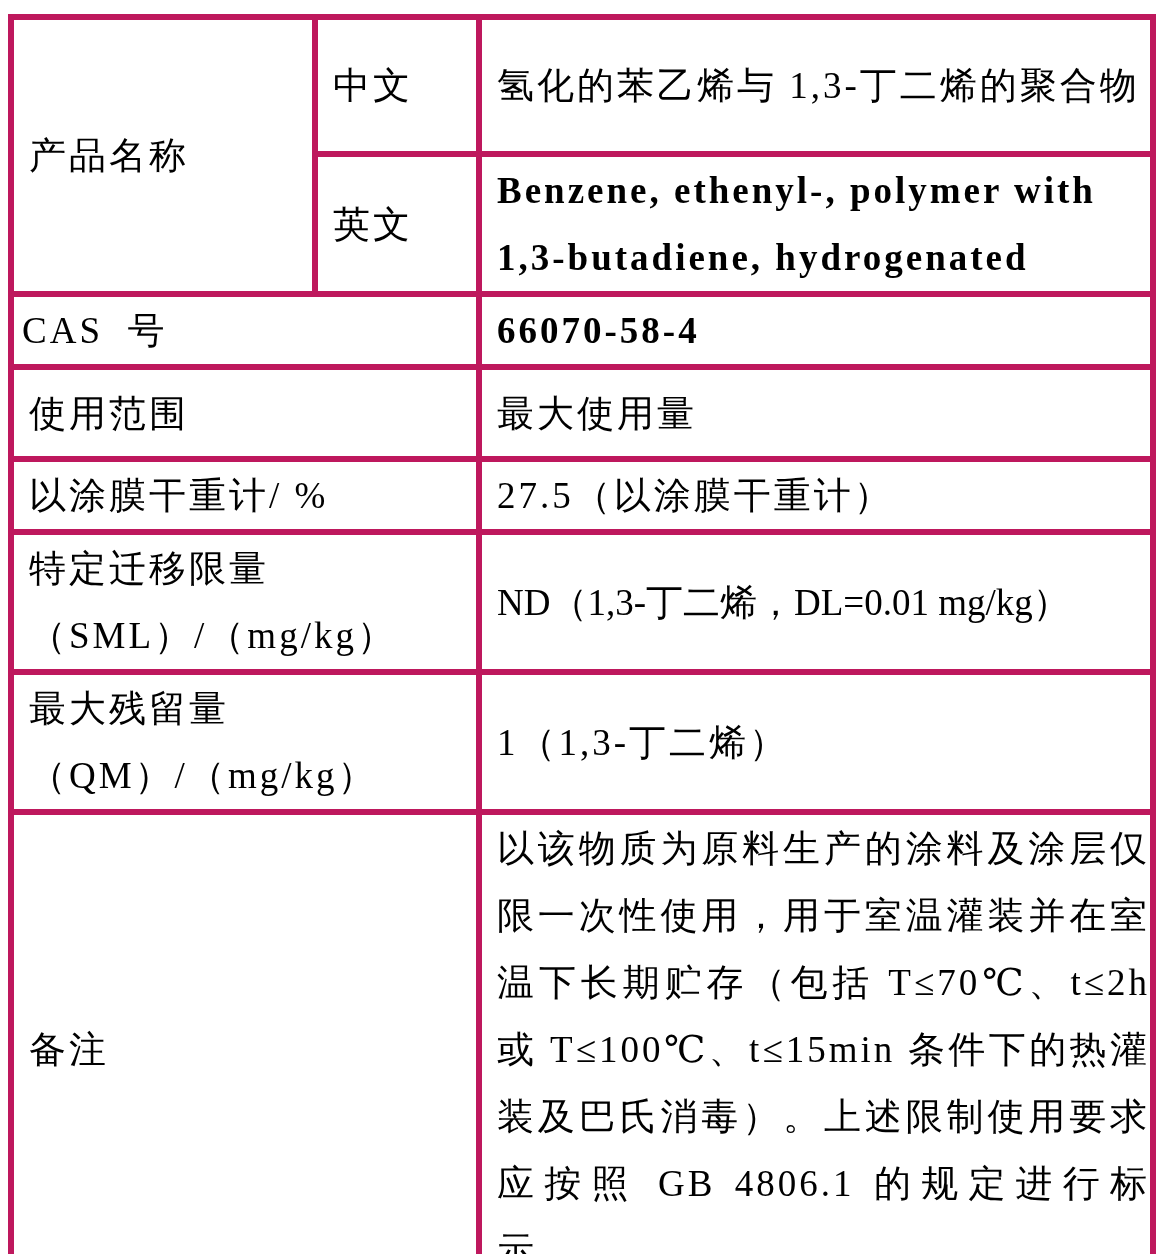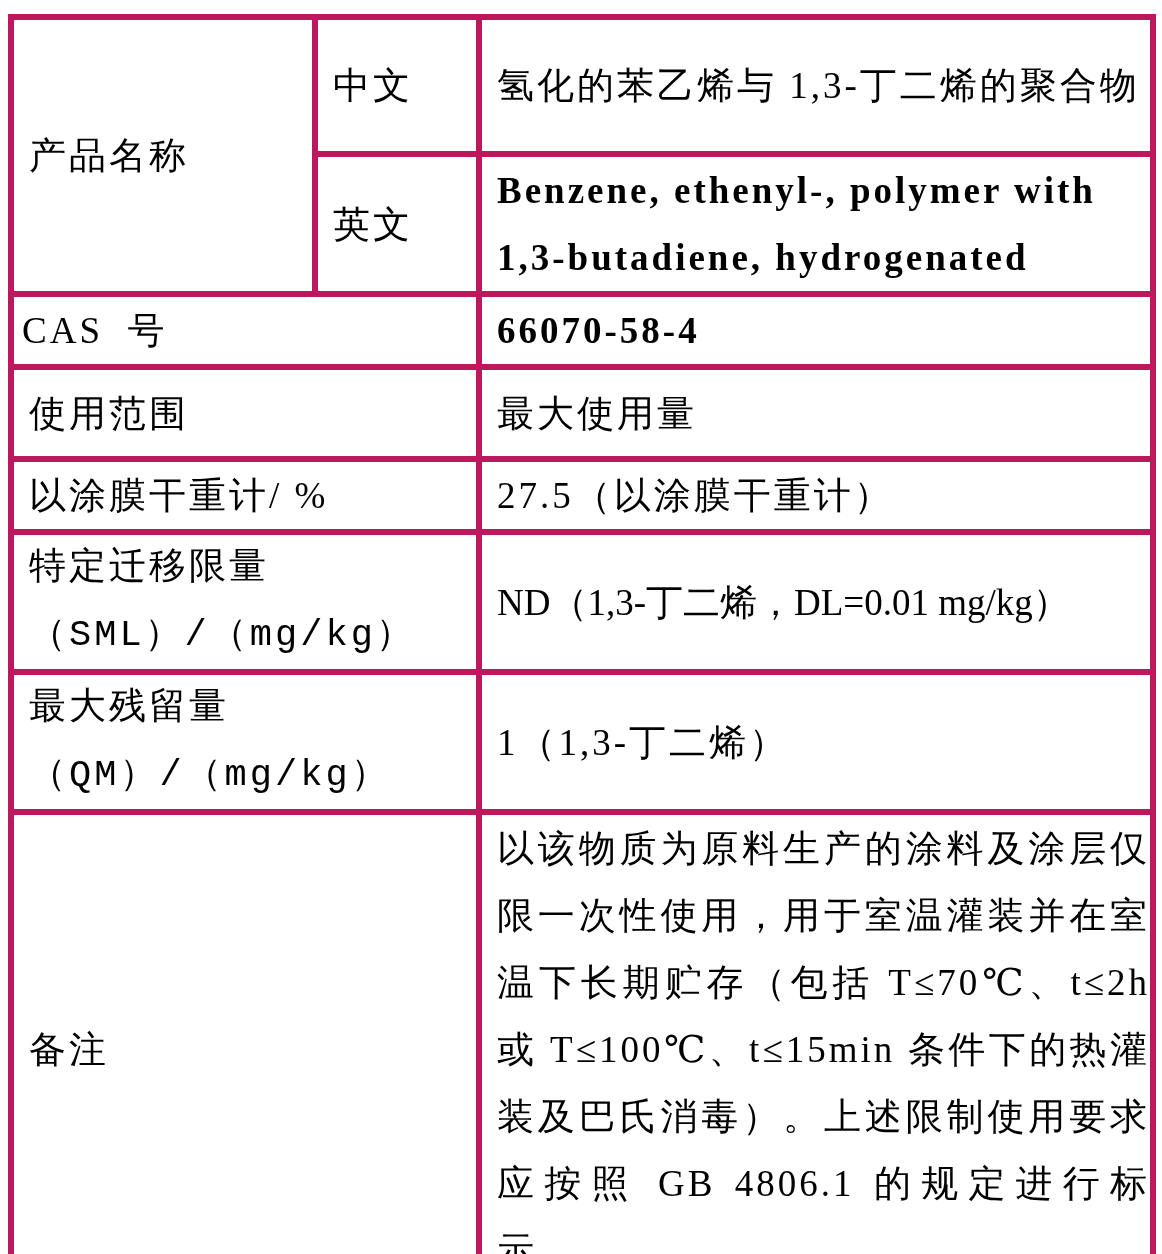--- a/index.html
+++ b/index.html
@@ -5,21 +5,21 @@
   html, body { margin: 0; padding: 0; background: #ffffff; }
   body { width: 1162px; height: 1254px; position: relative; overflow: hidden;
          font-family: "Liberation Serif", "DejaVu Serif", serif; color: #000; }
   table.spec { position: absolute; left: 8px; top: 14px; width: 1148px;
                border-collapse: collapse; table-layout: fixed; }
   table.spec td { border: 6px solid #be185d; padding: 0 0 0 15px; vertical-align: middle;
                   font-size: 37px; line-height: 67px; letter-spacing: 3px; margin-top: 12px; }
   td.c1 { width: 283px; }
   td.c2 { width: 143px; }
   td.c3 { padding-left: 15px; padding-right: 12px; }
-  .lbl2 { line-height: 66px; font-family: Liberation Mono, monospace; }
+  .lbl2 { line-height: 66px; }
   tr.r-cn td.c2, tr.r-cn td.c3 { height: 131px; }
   tr.r-en td.c2, tr.r-en td.c3 { height: 132px; }
   tr.r-cas td { height: 66px; }
   tr.r-scope td { height: 86px; }
   tr.r-max td { height: 67px; }
   tr.r-sml td { height: 133px; }
   tr.r-qm td { height: 132px; }
   tr.r-note td { height: 466px; }
   .en { letter-spacing: 0; font-weight: bold; }
   .note { text-align: justify; text-align-last: left; }

